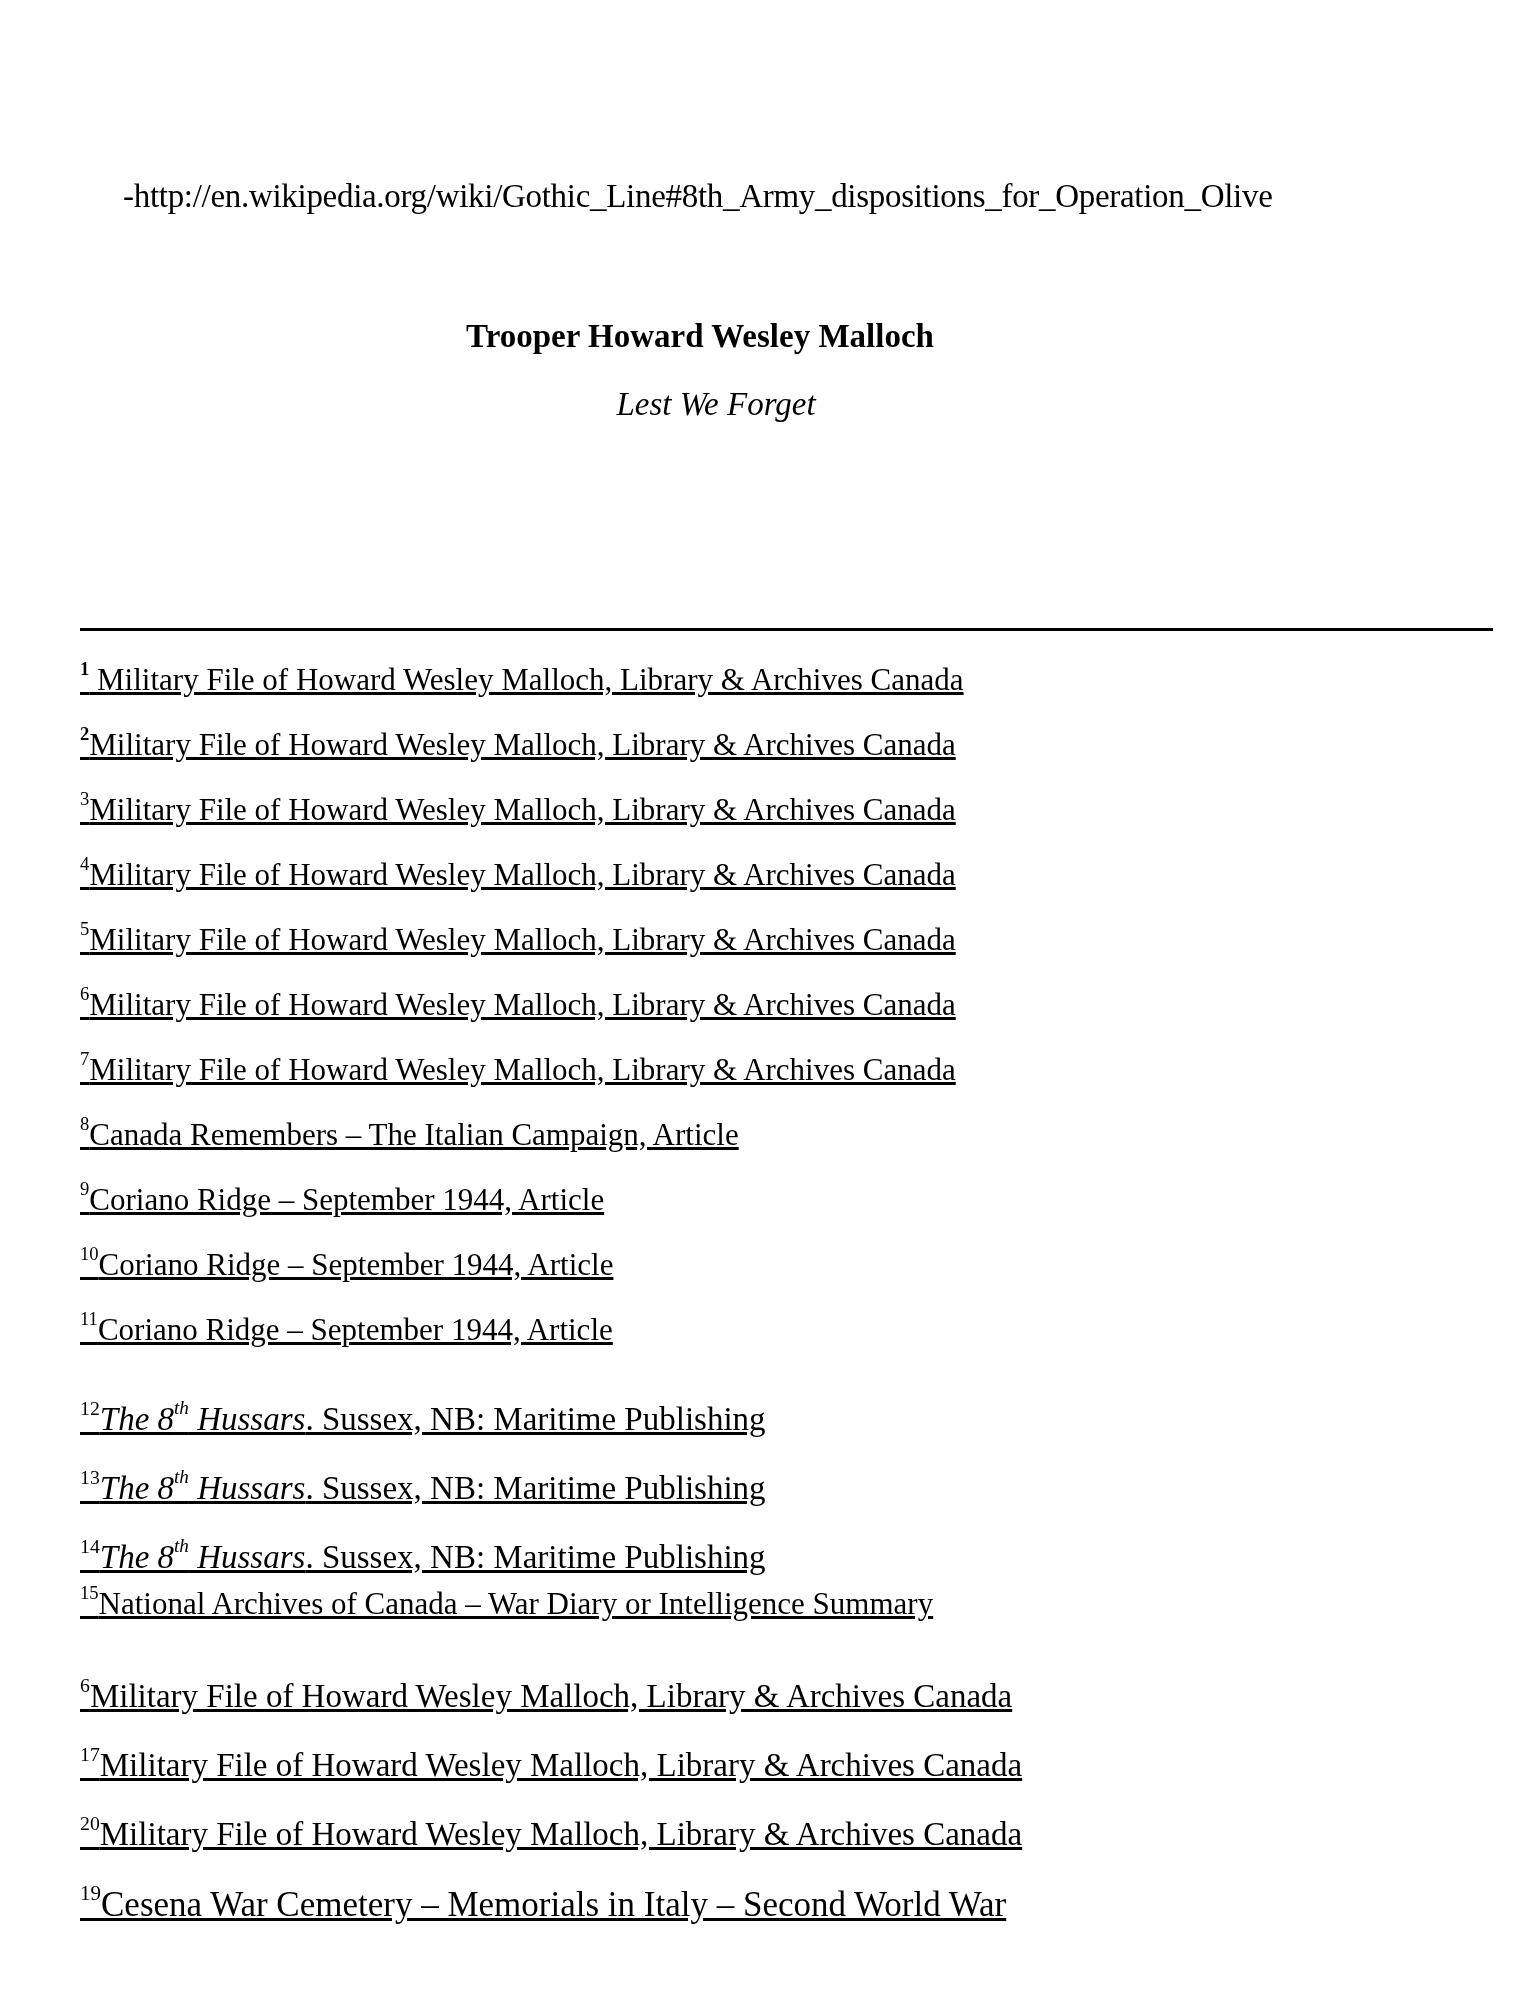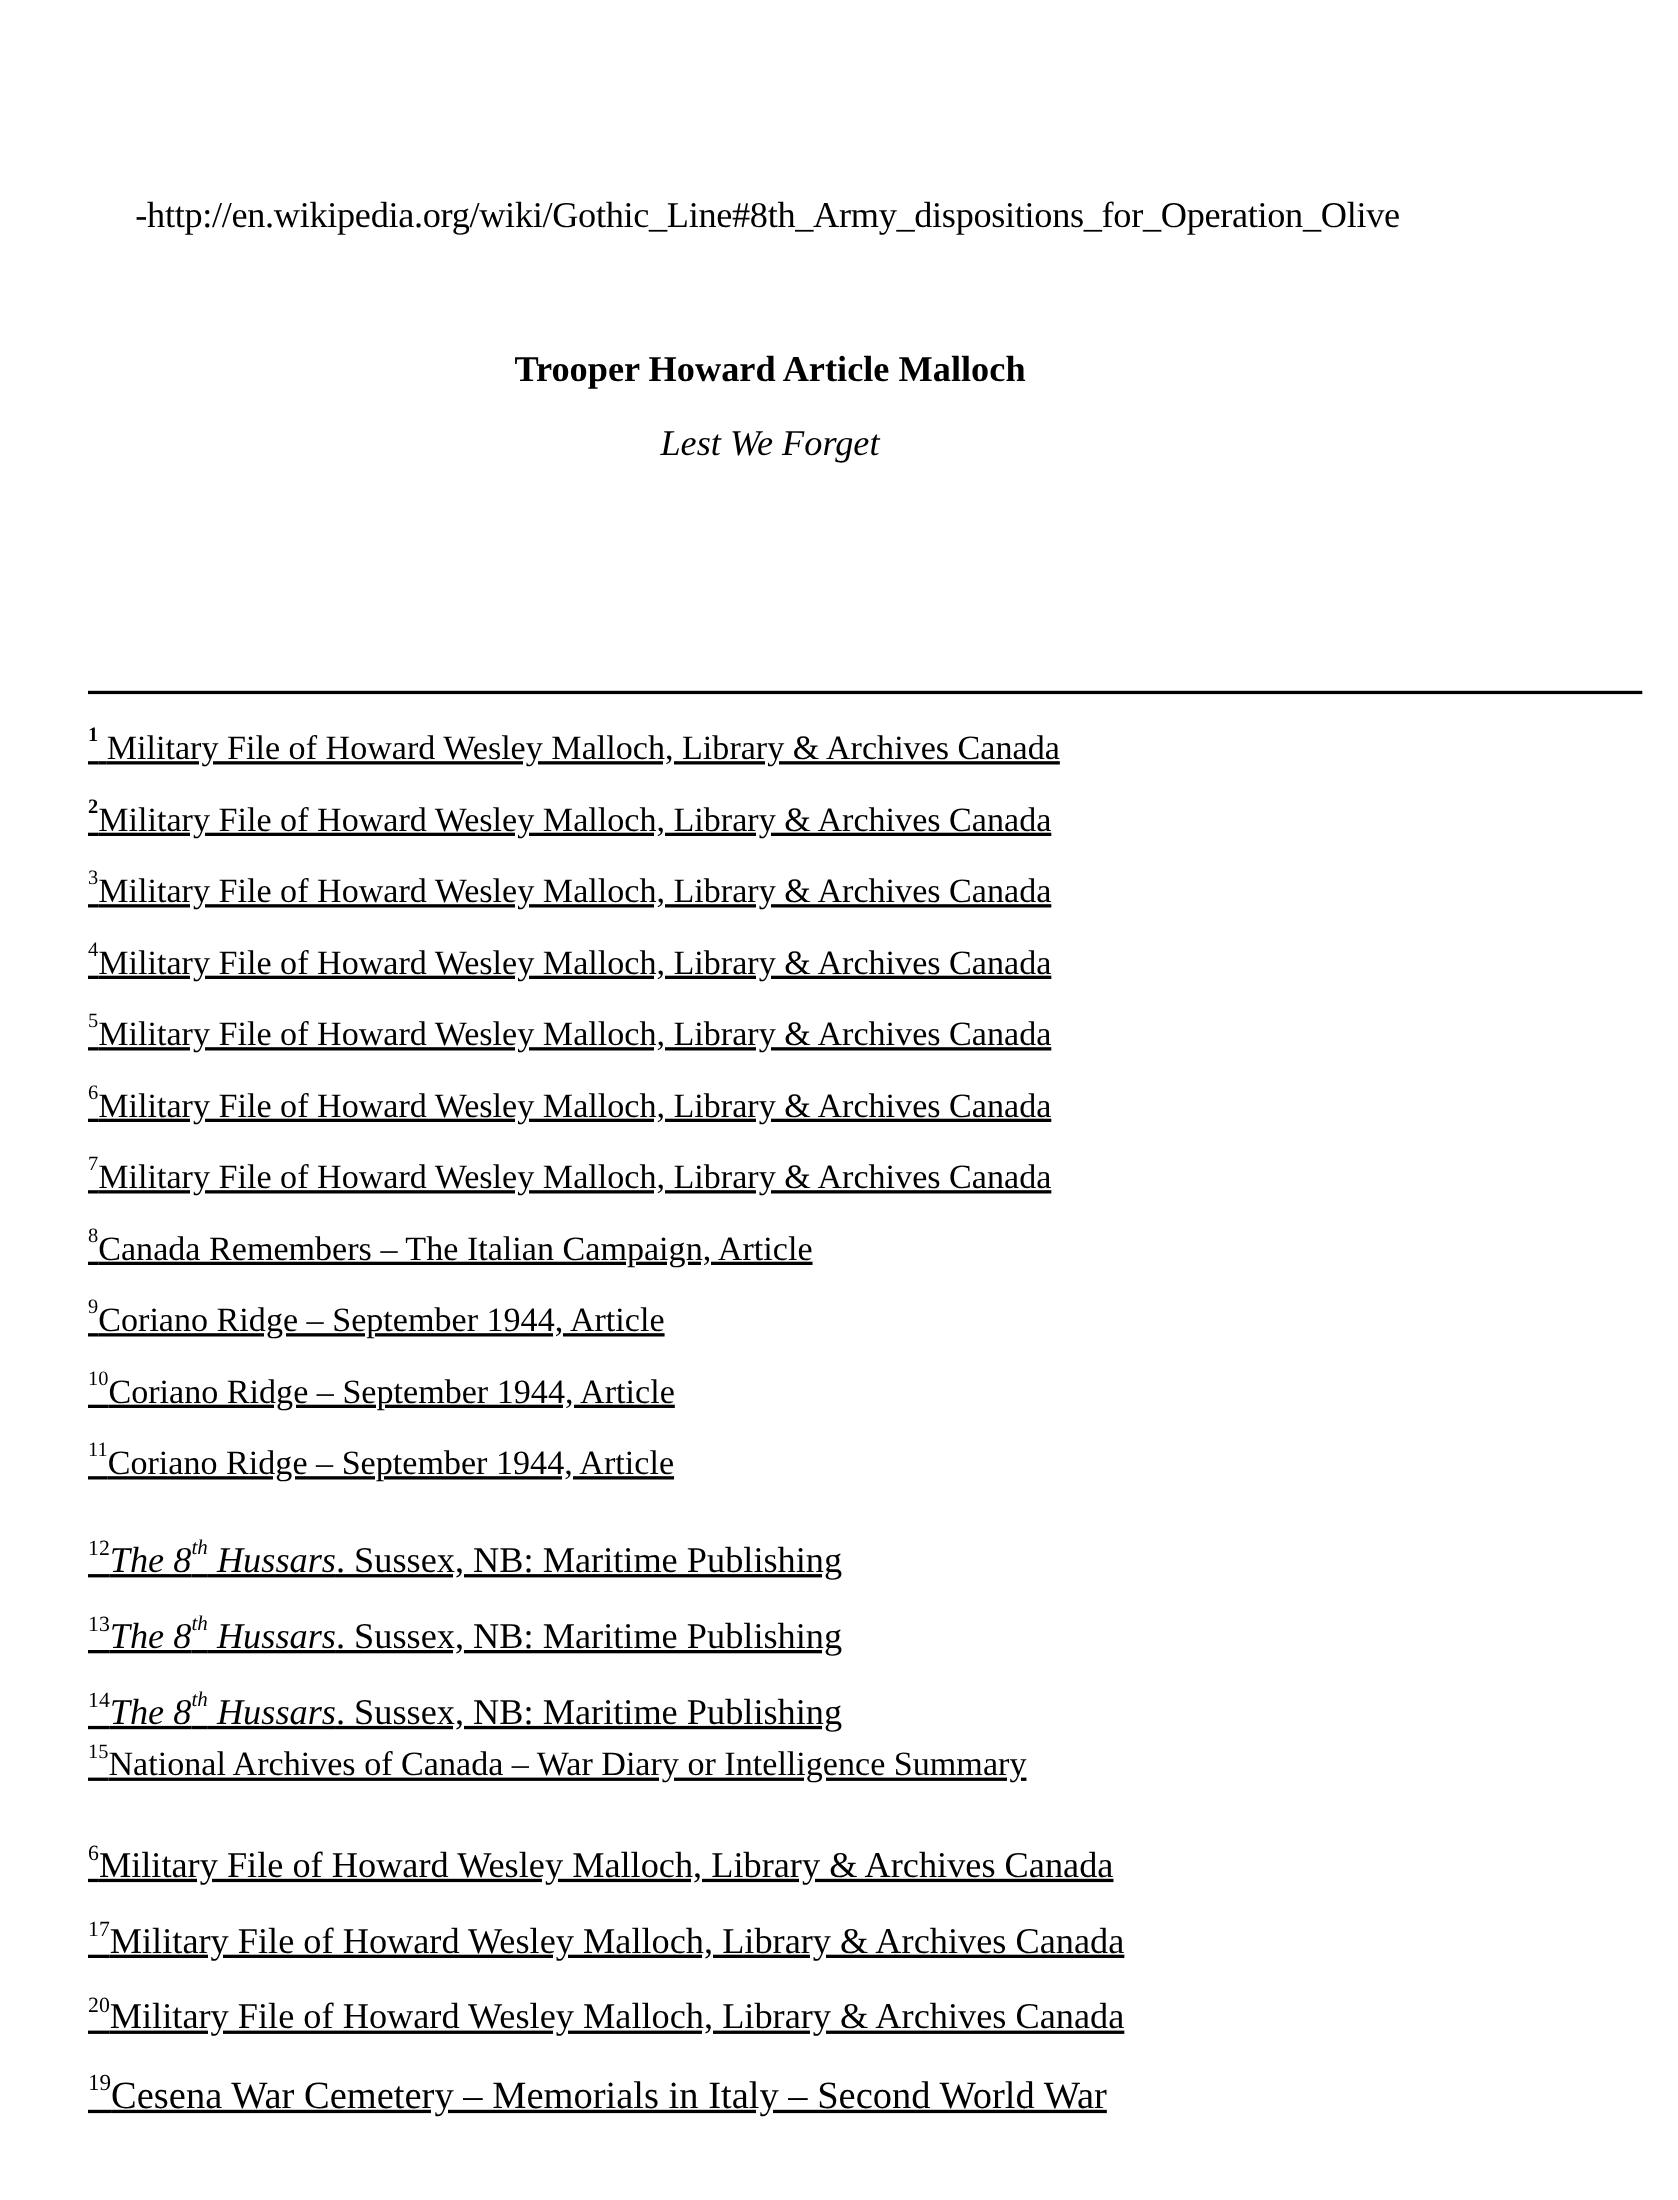--- a/index.html
+++ b/index.html
@@ -2,33 +2,33 @@
 <html><head>
 <meta charset="utf-8">
 <style>
   html, body { margin: 0; padding: 0; background: #ffffff; }
   body { width: 1525px; height: 2000px; position: relative; overflow: hidden;
          font-family: "Liberation Serif", "DejaVu Serif", serif; color: #000; }
   .url { position: absolute; left: 80px; top: 178px; font-size: 33px; letter-spacing: -0.3px; margin-left: 43px; }
   .title { position: absolute; left: 0; width: 1400px; top: 318px; text-align: center;
            font-size: 33px; font-weight: bold; }
   .subtitle { position: absolute; left: 0; width: 1400px; top: 386px; text-align: center;
-              font-size: 33px; font-style: italic; }
+              font-size: 33px; font-style: italic; padding-left: 16px; }
   .rule { position: absolute; left: 80px; top: 628px; width: 1413px; height: 3px; background: #000; }
   .fn { position: absolute; left: 80px; font-size: 31px; white-space: nowrap; text-decoration: underline; }
   .fn.big { font-size: 33px; margin-top: 24px; }
   .fn sup { font-size: 60%; vertical-align: top; position: relative; top: -4px; }
   .fn .n1 { font-weight: bold; }
   .fn i sup { font-size: 58%; }
 </style>
 </head>
 <body>
 
 <div class="url">-http://en.wikipedia.org/wiki/Gothic_Line#8th_Army_dispositions_for_Operation_Olive</div>
-<div class="title">Trooper Howard Article Malloch</div>
+<div class="title">Trooper Howard Wesley Malloch</div>
 <div class="subtitle">Lest We Forget</div>
 <div class="rule"></div>
 
 <div class="fn" style="top:662px"><sup class="n1">1</sup> <span>Military File of Howard Wesley Malloch, Library &amp; Archives Canada</span></div>
 <div class="fn" style="top:727px"><sup class="n1">2</sup><span>Military File of Howard Wesley Malloch, Library &amp; Archives Canada</span></div>
 <div class="fn" style="top:792px"><sup>3</sup><span>Military File of Howard Wesley Malloch, Library &amp; Archives Canada</span></div>
 <div class="fn" style="top:857px"><sup>4</sup><span>Military File of Howard Wesley Malloch, Library &amp; Archives Canada</span></div>
 <div class="fn" style="top:922px"><sup>5</sup><span>Military File of Howard Wesley Malloch, Library &amp; Archives Canada</span></div>
 <div class="fn" style="top:987px"><sup>6</sup><span>Military File of Howard Wesley Malloch, Library &amp; Archives Canada</span></div>
 <div class="fn" style="top:1052px"><sup>7</sup><span>Military File of Howard Wesley Malloch, Library &amp; Archives Canada</span></div>

